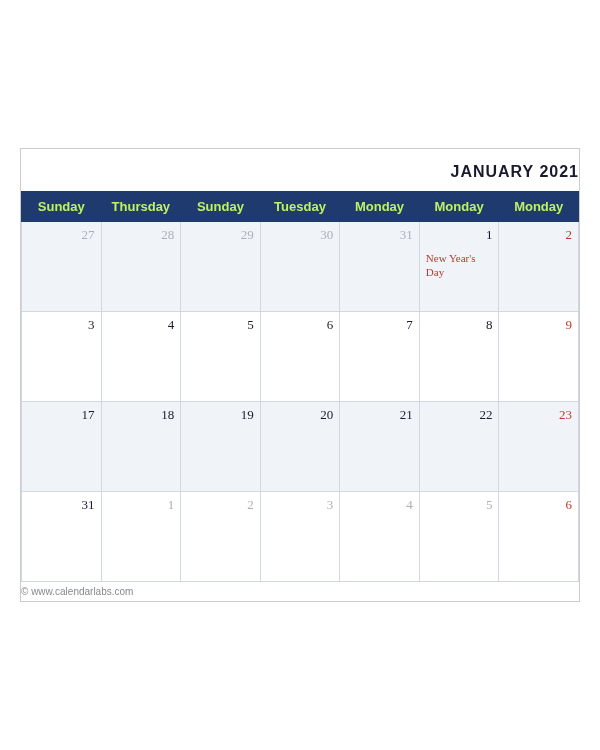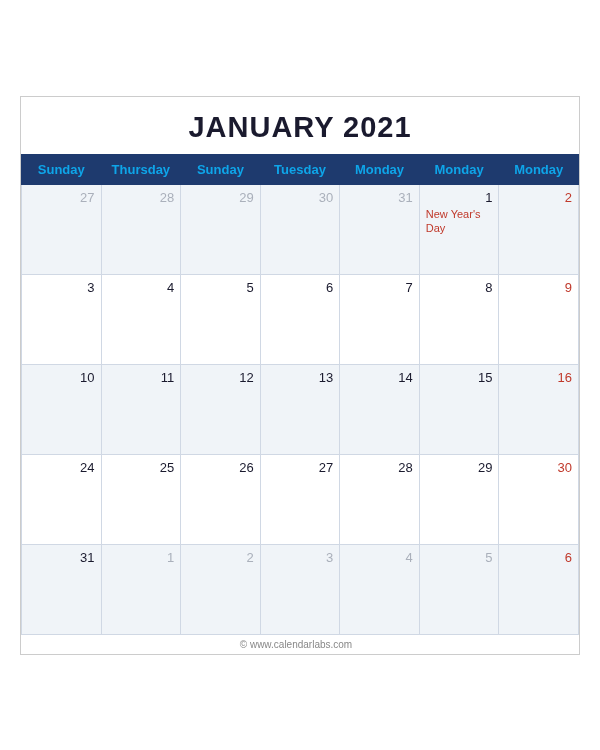--- a/index.html
+++ b/index.html
@@ -12,34 +12,34 @@
       width: 600px;
       height: 750px;
       overflow: hidden;
     }
     .calendar-wrapper {
       width: 560px;
       border: 1px solid #ccc;
       background: #fff;
     }
     .calendar-title {
-      text-align: center;
-      font-size: 29px;
+      text-align: right;
+      font-size: 16px;
       font-weight: bold;
       color: #1a1a2e;
       padding: 14px 0 10px;
       letter-spacing: 1px;
     }
     .calendar-table {
       width: 100%;
       border-collapse: collapse;
     }
     .calendar-table thead tr th {
       background-color: #1e3a6e;
-      color: #0ea5e9;
+      color: #bef264;
       text-align: center;
       font-size: 13px;
       font-weight: bold;
       padding: 7px 0;
       border: 1px solid #1e3a6e;
     }
     .calendar-table tbody tr {
       height: 90px;
     }
     .calendar-table tbody tr:nth-child(odd) {
@@ -48,41 +48,42 @@
     .calendar-table tbody tr:nth-child(even) {
       background-color: #ffffff;
     }
     .calendar-table tbody tr td {
       border: 1px solid #d0d8e4;
       vertical-align: top;
       padding: 5px 6px;
       font-size: 13px;
       color: #1a1a2e;
       width: calc(100% / 7);
+      font-family: Liberation Serif, serif;
     }
     .day-num {
       text-align: right;
       font-size: 13px;
       font-weight: normal;
       color: #1a1a2e;
     }
     .day-num.other-month {
       color: #aab0bb;
     }
     .day-num.saturday {
       color: #c0392b;
     }
     .holiday-label {
       color: #c0392b;
       font-size: 11px;
-      margin-top: 2px;
+      margin-top: 8px;
       line-height: 1.3;
     }
     .footer {
-      text-align: center;
+      text-align: left;
       font-size: 10px;
       color: #888;
       padding: 4px 8px 4px 0;
     }
   </style>
 </head>
 <body>
 
 <div class="calendar-wrapper">
   <div class="calendar-title">JANUARY 2021</div>
@@ -141,62 +142,39 @@
           </td>
           <td>
             <div class="day-num">8</div>
           </td>
           <td>
             <div class="day-num saturday">9</div>
           </td>
         </tr>
         <tr>
           <td>
-            <div class="day-num">10</div>
-          </td>
-          <td>
-            <div class="day-num">11</div>
-          </td>
-          <td>
-            <div class="day-num">12</div>
-          </td>
-          <td>
-            <div class="day-num">13</div>
-          </td>
-          <td>
-            <div class="day-num">14</div>
-          </td>
-          <td>
-            <div class="day-num">15</div>
-          </td>
-          <td>
-            <div class="day-num saturday">16</div>
-          </td>
-        </tr>
-        <tr>
-          <td>
-            <div class="day-num">24</div>
-          </td>
-          <td>
-            <div class="day-num">25</div>
-          </td>
-          <td>
-            <div class="day-num">26</div>
-          </td>
-          <td>
-            <div class="day-num">27</div>
-          </td>
-          <td>
-            <div class="day-num">28</div>
-          </td>
-          <td>
-            <div class="day-num">29</div>
-          </td>
-          <td>
-            <div class="day-num saturday">30</div>
+            <div class="day-num">17</div>
+          </td>
+          <td>
+            <div class="day-num">18</div>
+          </td>
+          <td>
+            <div class="day-num">19</div>
+          </td>
+          <td>
+            <div class="day-num">20</div>
+          </td>
+          <td>
+            <div class="day-num">21</div>
+          </td>
+          <td>
+            <div class="day-num">22</div>
+          </td>
+          <td>
+            <div class="day-num saturday">23</div>
           </td>
         </tr>
         <tr>
           <td>
             <div class="day-num">31</div>
           </td>
           <td>
             <div class="day-num other-month">1</div>
           </td>
           <td>

